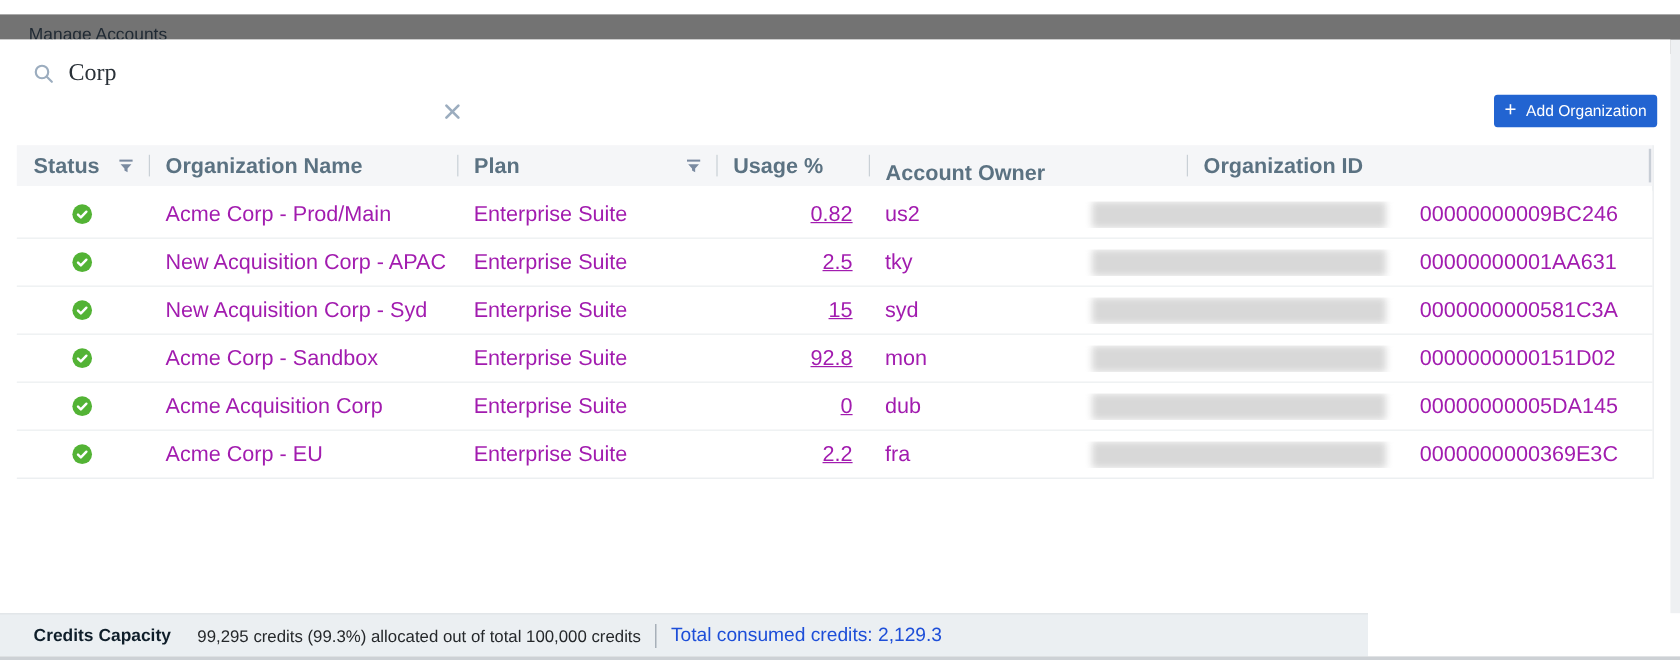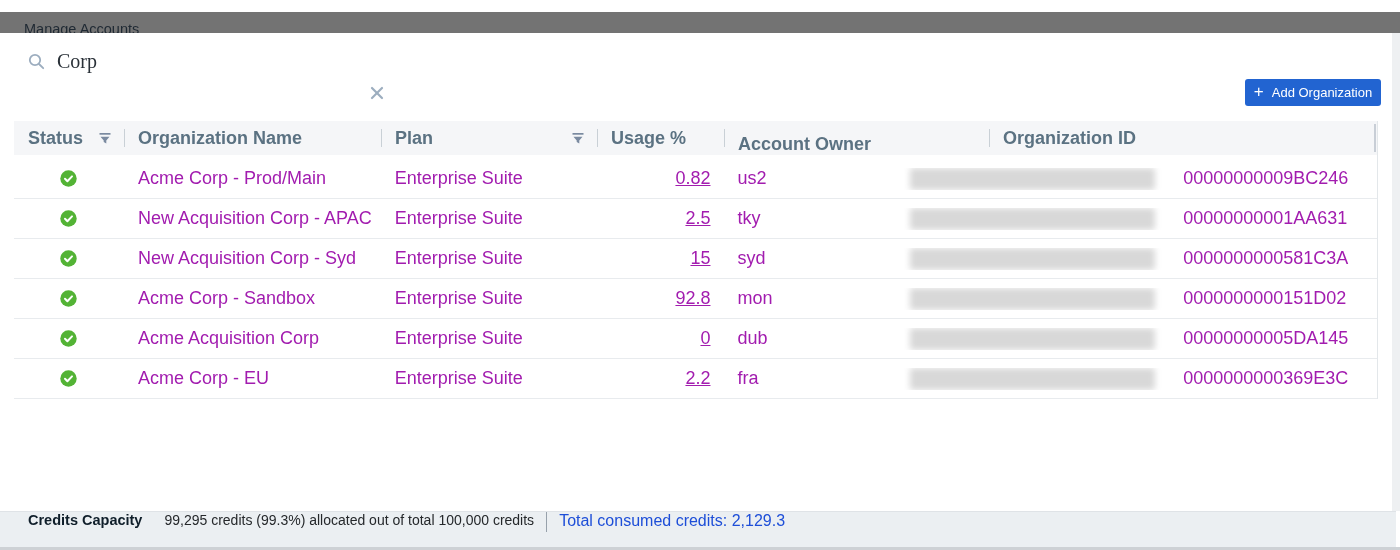--- a/index.html
+++ b/index.html
@@ -48,22 +48,22 @@
   .col-deploy { width:181px; }
   .col-owner  { width:265px;align-items:flex-end; }
   .col-id     { width:208px; }
 
   .td.col-status { display:flex; justify-content:center; padding-left:0; }
   .td.col-usage  { text-align:right; padding-right:13px; padding-left:0;text-decoration:underline; }
   .status-dot { width:17px; height:17px; }
   .owner-redacted { width:245px; height:22px; background:#d8d8d8; border-radius:2px; filter:blur(3px); margin-left:-8px; }
 
   
-  .footer { position:absolute; left:0; top:511px; width:1396px; height:36px; background:#ebeff2;
-            border-top:1px solid #dfe3e7; display:flex; }
+  .footer { position:absolute; left:0; top:511px; width:1140px; height:36px; background:#ebeff2;
+            border-top:1px solid #dfe3e7; display:flex; align-items:center; }
   .footer-label { font-size:14.5px; font-weight:bold; color:#0f1e2a; margin-left:28px; }
   .footer-alloc { font-size:14px; color:#25282b; margin-left:22px; }
   .footer-sep { width:1px; height:20px; background:#97a1ab; margin:0 12px; }
   .footer-consumed { font-size:16px; color:#1d4ed8; }
   .bottom-strip { position:absolute; left:0; top:547px; width:1400px; height:3px; background:#cdd1d5; }
 </style>
 </head>
 <body>
 
 <div class="topbar">

